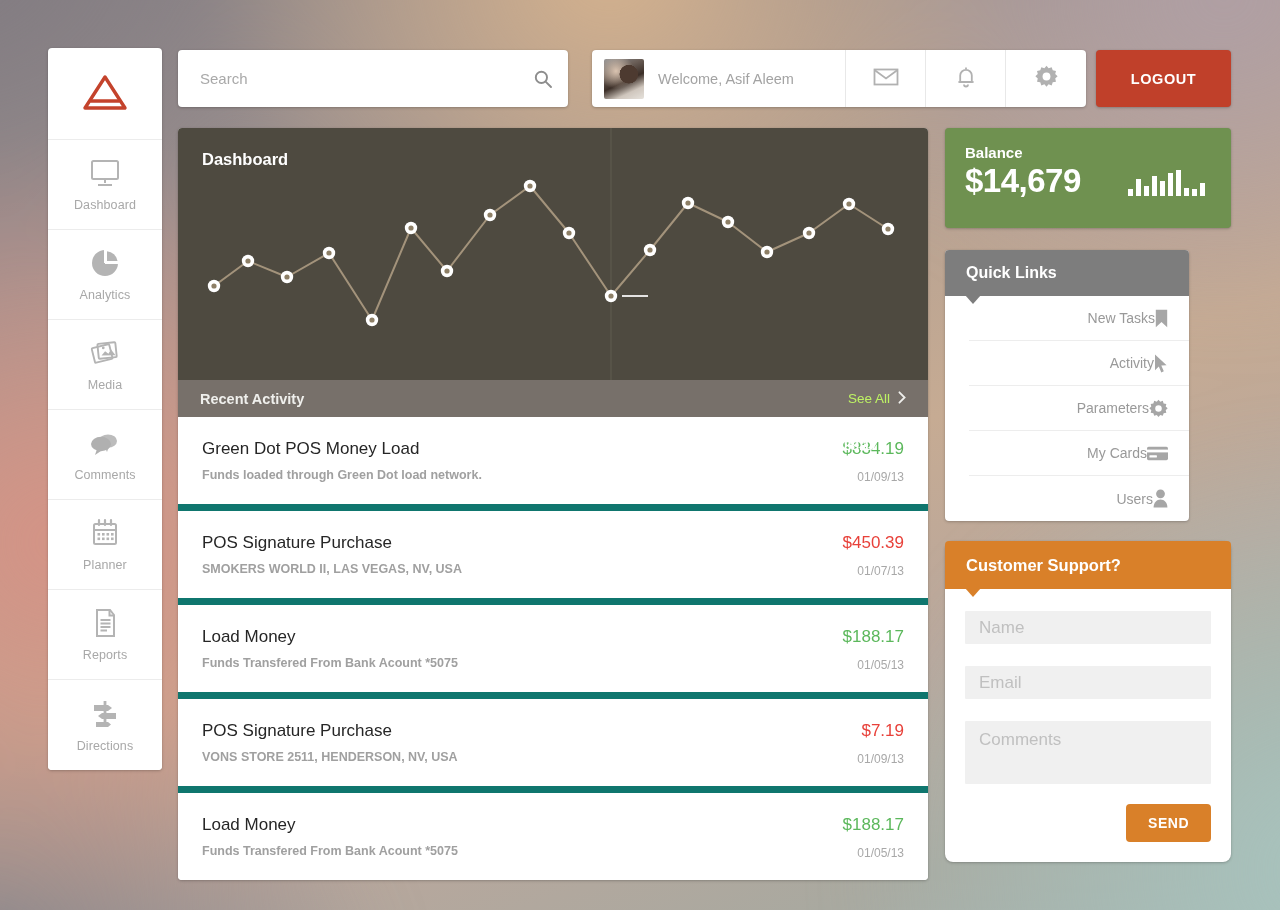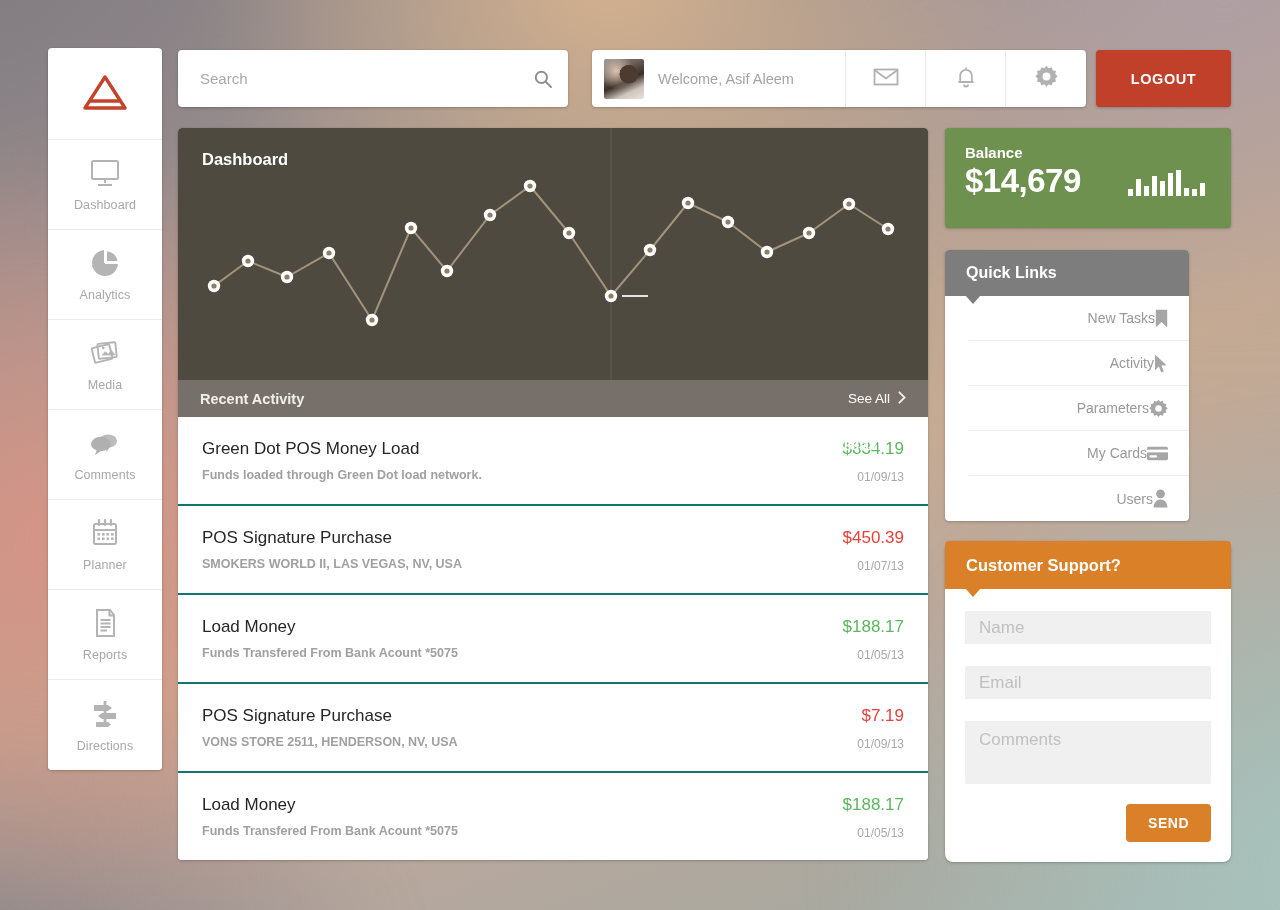--- a/index.html
+++ b/index.html
@@ -189,27 +189,27 @@
   #activity-header {
     height: 37px;
     background: #77706a;
     display: flex; align-items: center; justify-content: space-between;
     padding: 0 22px;
   }
   #activity-header .ttl {
     font-size: 14.5px; font-weight: bold; color: #efefec; text-align: right;
   }
   #see-all {
-    font-size: 13.5px; color: #ffffff; cursor: pointer;
+    font-size: 13.5px; color: #bef264; cursor: pointer;
     display: flex; align-items: center; gap: 8px;
   }
 
   .activity-row {
     padding: 22px 24px 20px 24px;
-    border-bottom: 2px solid #0f766e;
+    border-bottom: 7px solid #0f766e;
     display: flex; justify-content: space-between; align-items: flex-start;
     background: #fff;
     cursor: pointer;
   }
   .activity-row:last-child { border-bottom: none; }
   .act-title { font-size: 17px; color: #262626; margin-bottom: 9px; }
   .act-sub { font-size: 12.5px; color: #a0a0a0; font-weight: bold; }
   .act-right { text-align: right; }
   .act-amt { font-size: 17px; margin-bottom: 11px; }
   .act-amt.credit { color: #5cb85c; }

